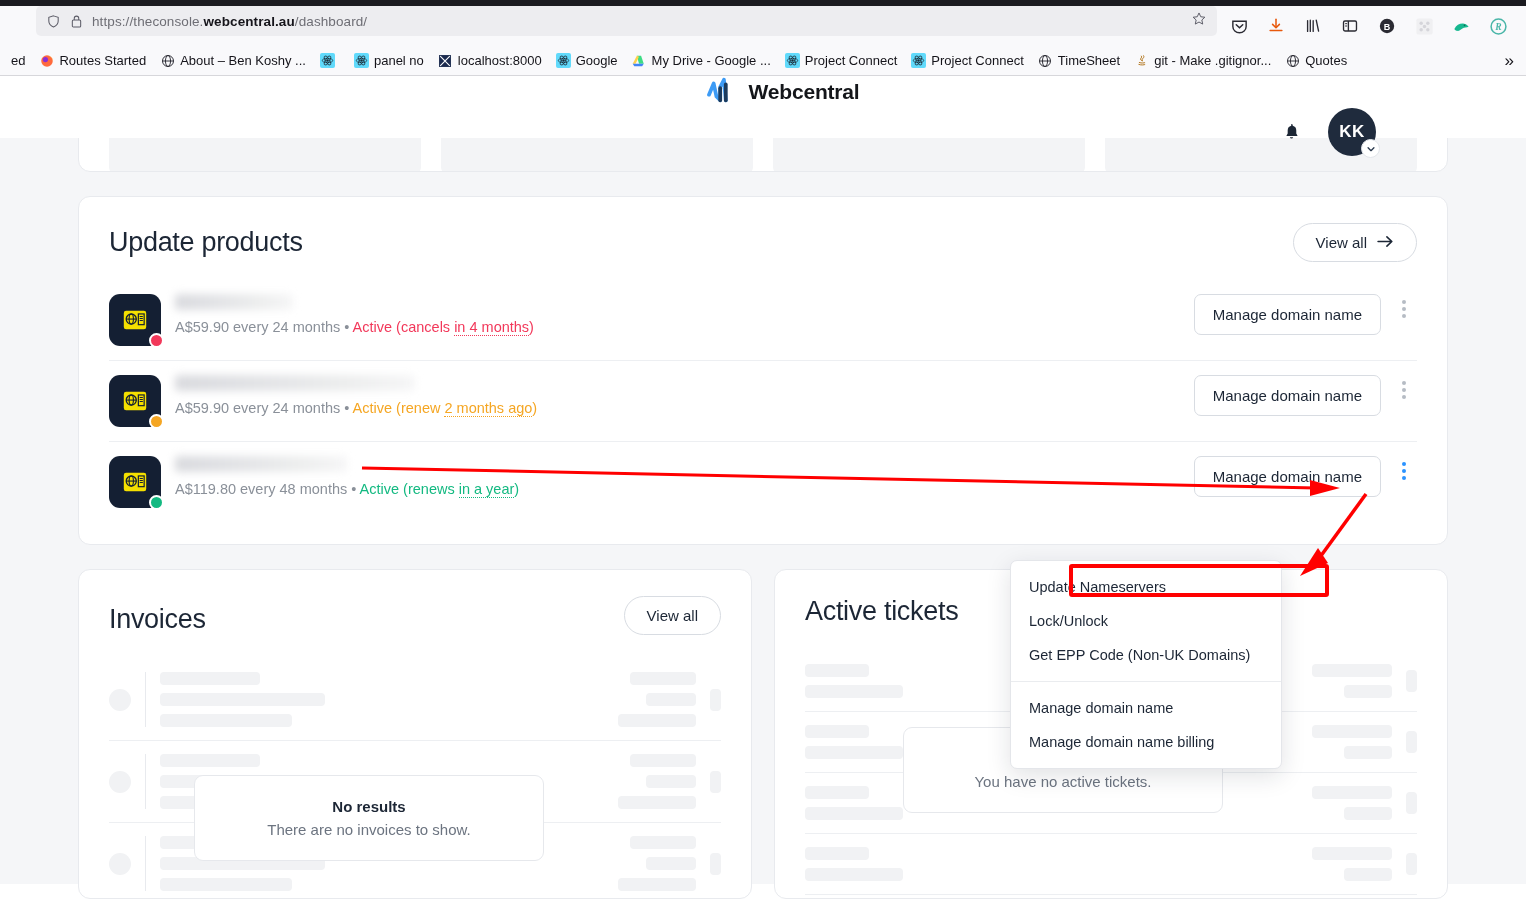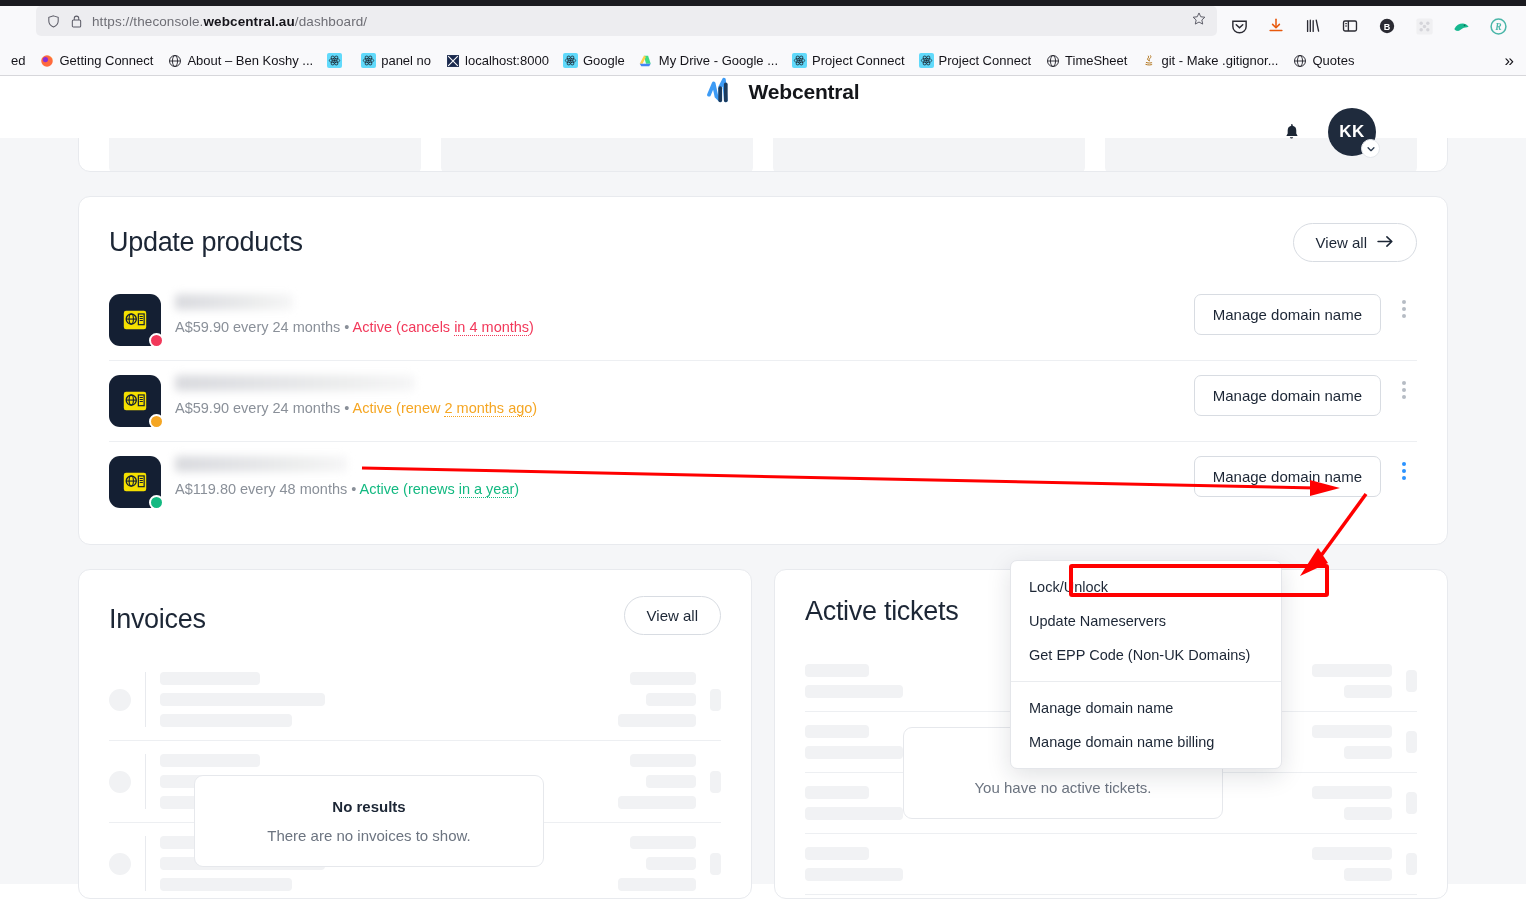--- a/index.html
+++ b/index.html
@@ -242,21 +242,21 @@
 
   .noresults {
     position: absolute;
     background: #ffffff;
     border: 1px solid #e6e8ec;
     border-radius: 9px;
     padding: 22px 30px;
     text-align: center;
     width: 350px;
   }
-  .noresults .nr-title { font-size: 15px; font-weight: bold; color: #1c2635; margin-bottom: 12px; }
+  .noresults .nr-title { font-size: 15px; font-weight: bold; color: #1c2635; margin-bottom: 6px; }
   .noresults .nr-sub { font-size: 15px; color: #6c7480; text-align: center; }
 
   
   .dropdown {
     position: absolute;
     width: 272px;
     background: #ffffff;
     border: 1px solid #e4e6ea;
     border-radius: 7px;
     box-shadow: 0 7px 24px rgba(20,30,50,0.13);
@@ -373,21 +373,21 @@
       <span class="bm-label">ed</span>
     </div>
     <div class="bm">
       <span class="bm-ico">
         <svg width="14" height="14" viewBox="0 0 16 16">
             <circle cx="8" cy="8" r="6.6" fill="#ff6a3d"></circle>
             <path d="M8 1.6 a6.6 6.6 0 0 1 6.2 8.8 A6.8 6.8 0 0 0 8 1.6 Z" fill="#ffcf3d"></path>
             <circle cx="6.2" cy="6.4" r="3" fill="#8b2fd4"></circle>
           </svg>
       </span>
-      <span class="bm-label">Getting Connect</span>
+      <span class="bm-label">Routes Started</span>
     </div>
     <div class="bm">
       <span class="bm-ico">
         <svg width="14" height="14" viewBox="0 0 16 16">
             <circle cx="8" cy="8" r="6.3" fill="none" stroke="#2b2b33" stroke-width="1.1"></circle>
             <ellipse cx="8" cy="8" rx="2.9" ry="6.3" fill="none" stroke="#2b2b33" stroke-width="1.1"></ellipse>
             <path d="M1.7 8 h12.6" stroke="#2b2b33" stroke-width="1.1"></path>
           </svg>
       </span>
       <span class="bm-label">About – Ben Koshy ...</span>
@@ -768,22 +768,22 @@
         </div>
         <div class="noresults" style="left:128px; top:157px; width:320px;">
           <div class="nr-title">No results</div>
           <div class="nr-sub">You have no active tickets.</div>
         </div>
       </div>
 
     </div>
 
     <div class="dropdown" style="left:1010px; top:440px;">
+      <div class="dd-item">Update Nameservers</div>
       <div class="dd-item">Lock/Unlock</div>
-      <div class="dd-item">Update Nameservers</div>
       <div class="dd-item">Get EPP Code (Non-UK Domains)</div>
       <div class="dd-sep"></div>
       <div class="dd-item">Manage domain name</div>
       <div class="dd-item">Manage domain name billing</div>
     </div>
 
   </div>
 
   <div class="hl-box" style="left:1069px; top:488px; width:260px; height:33px;"></div>
 

